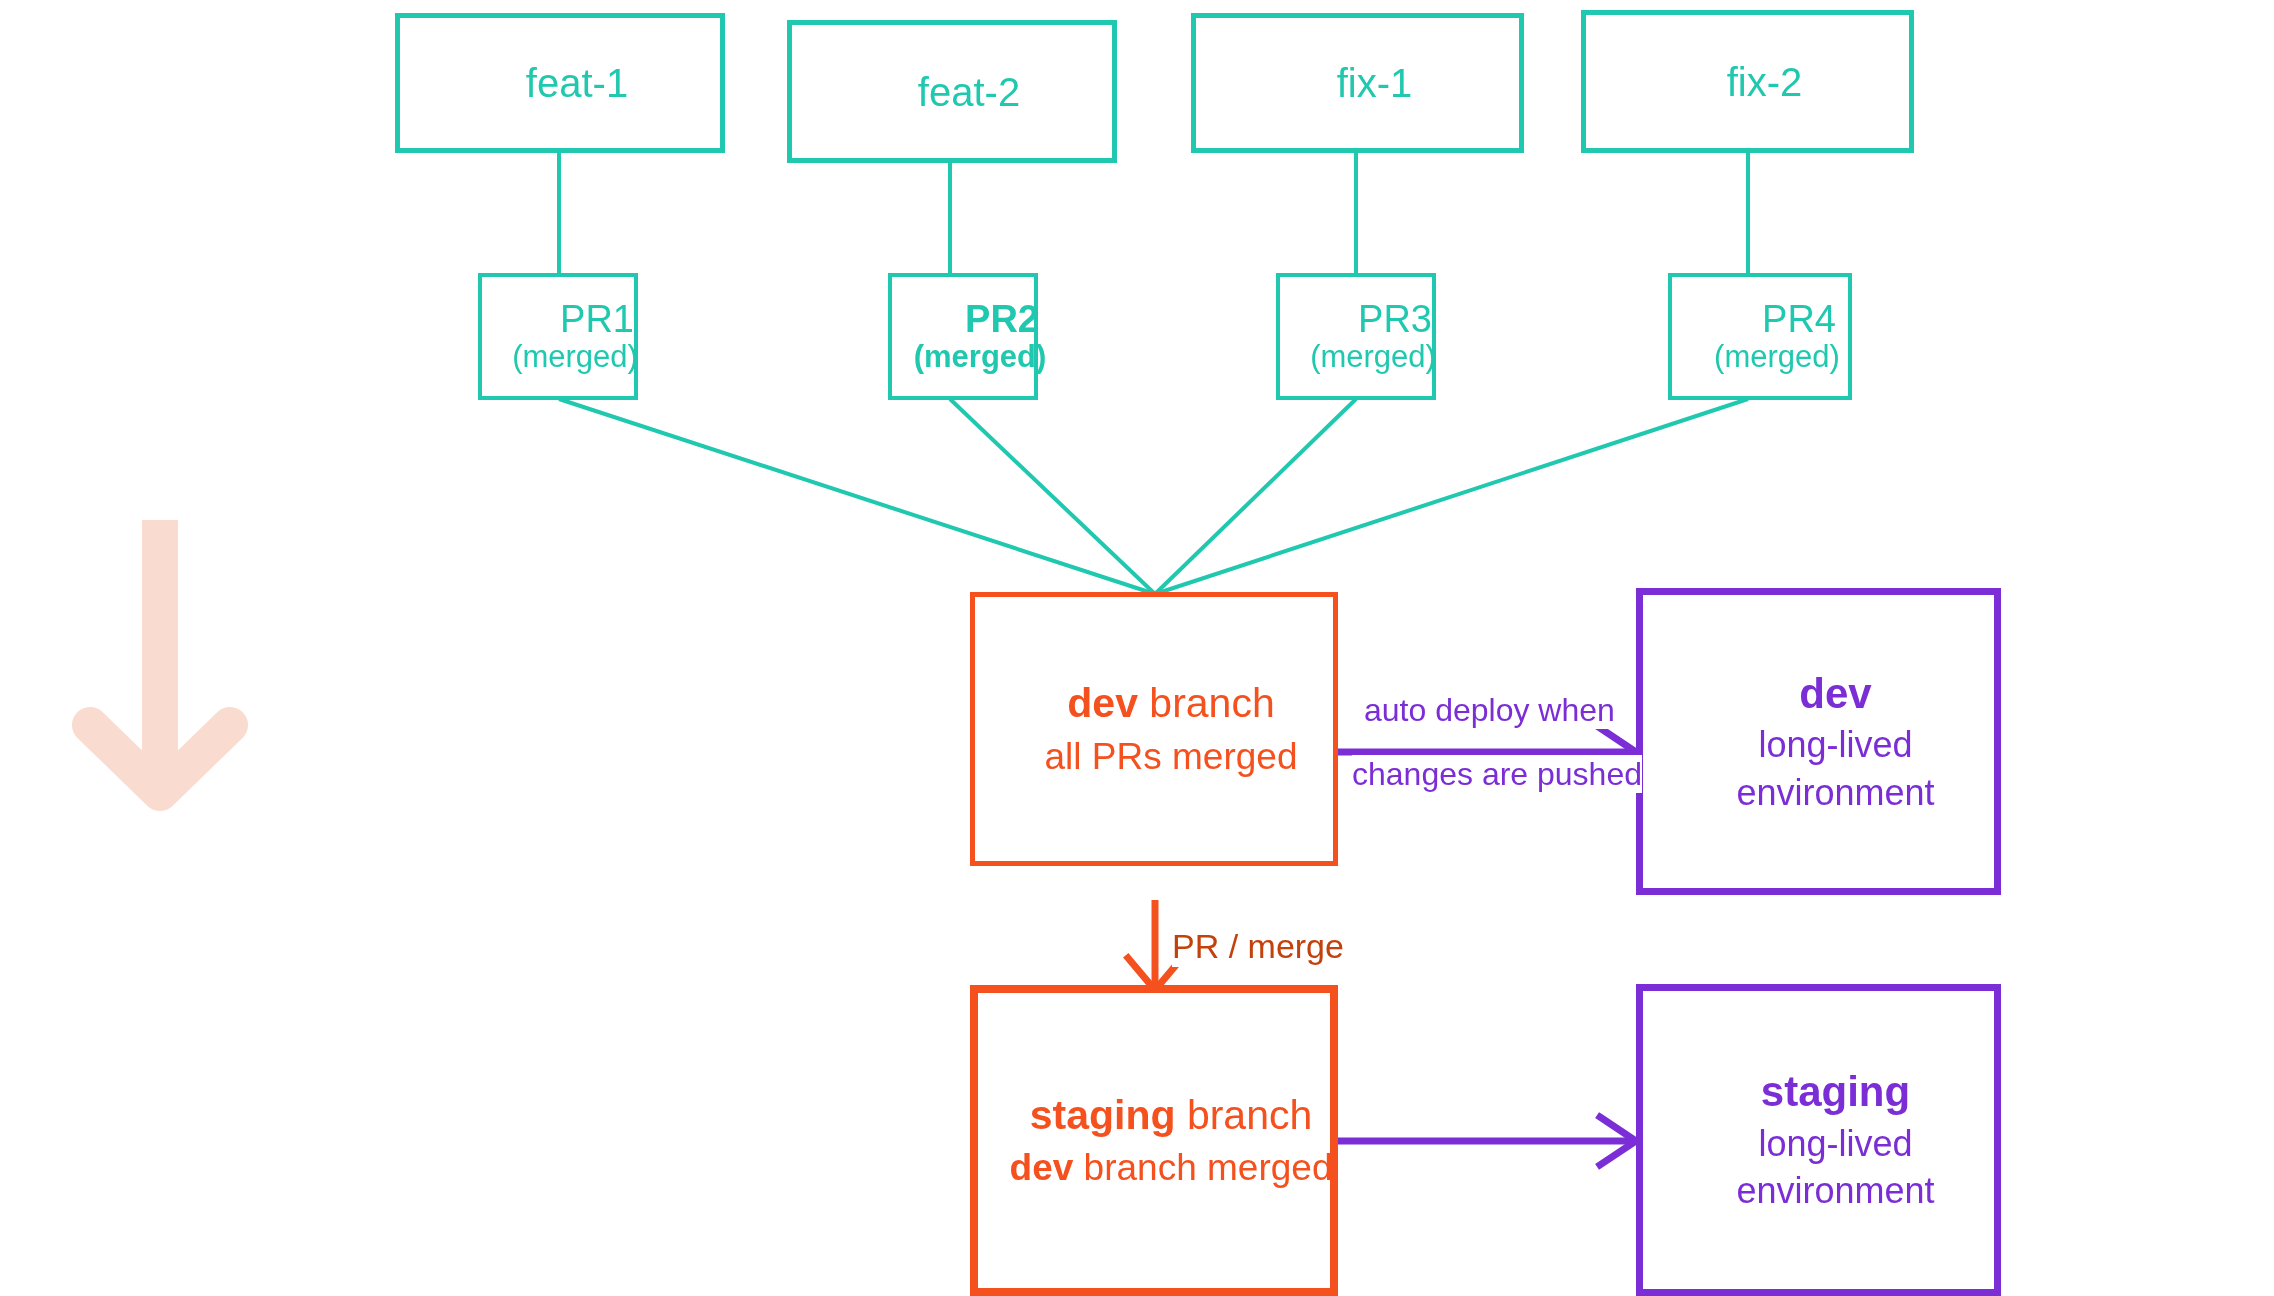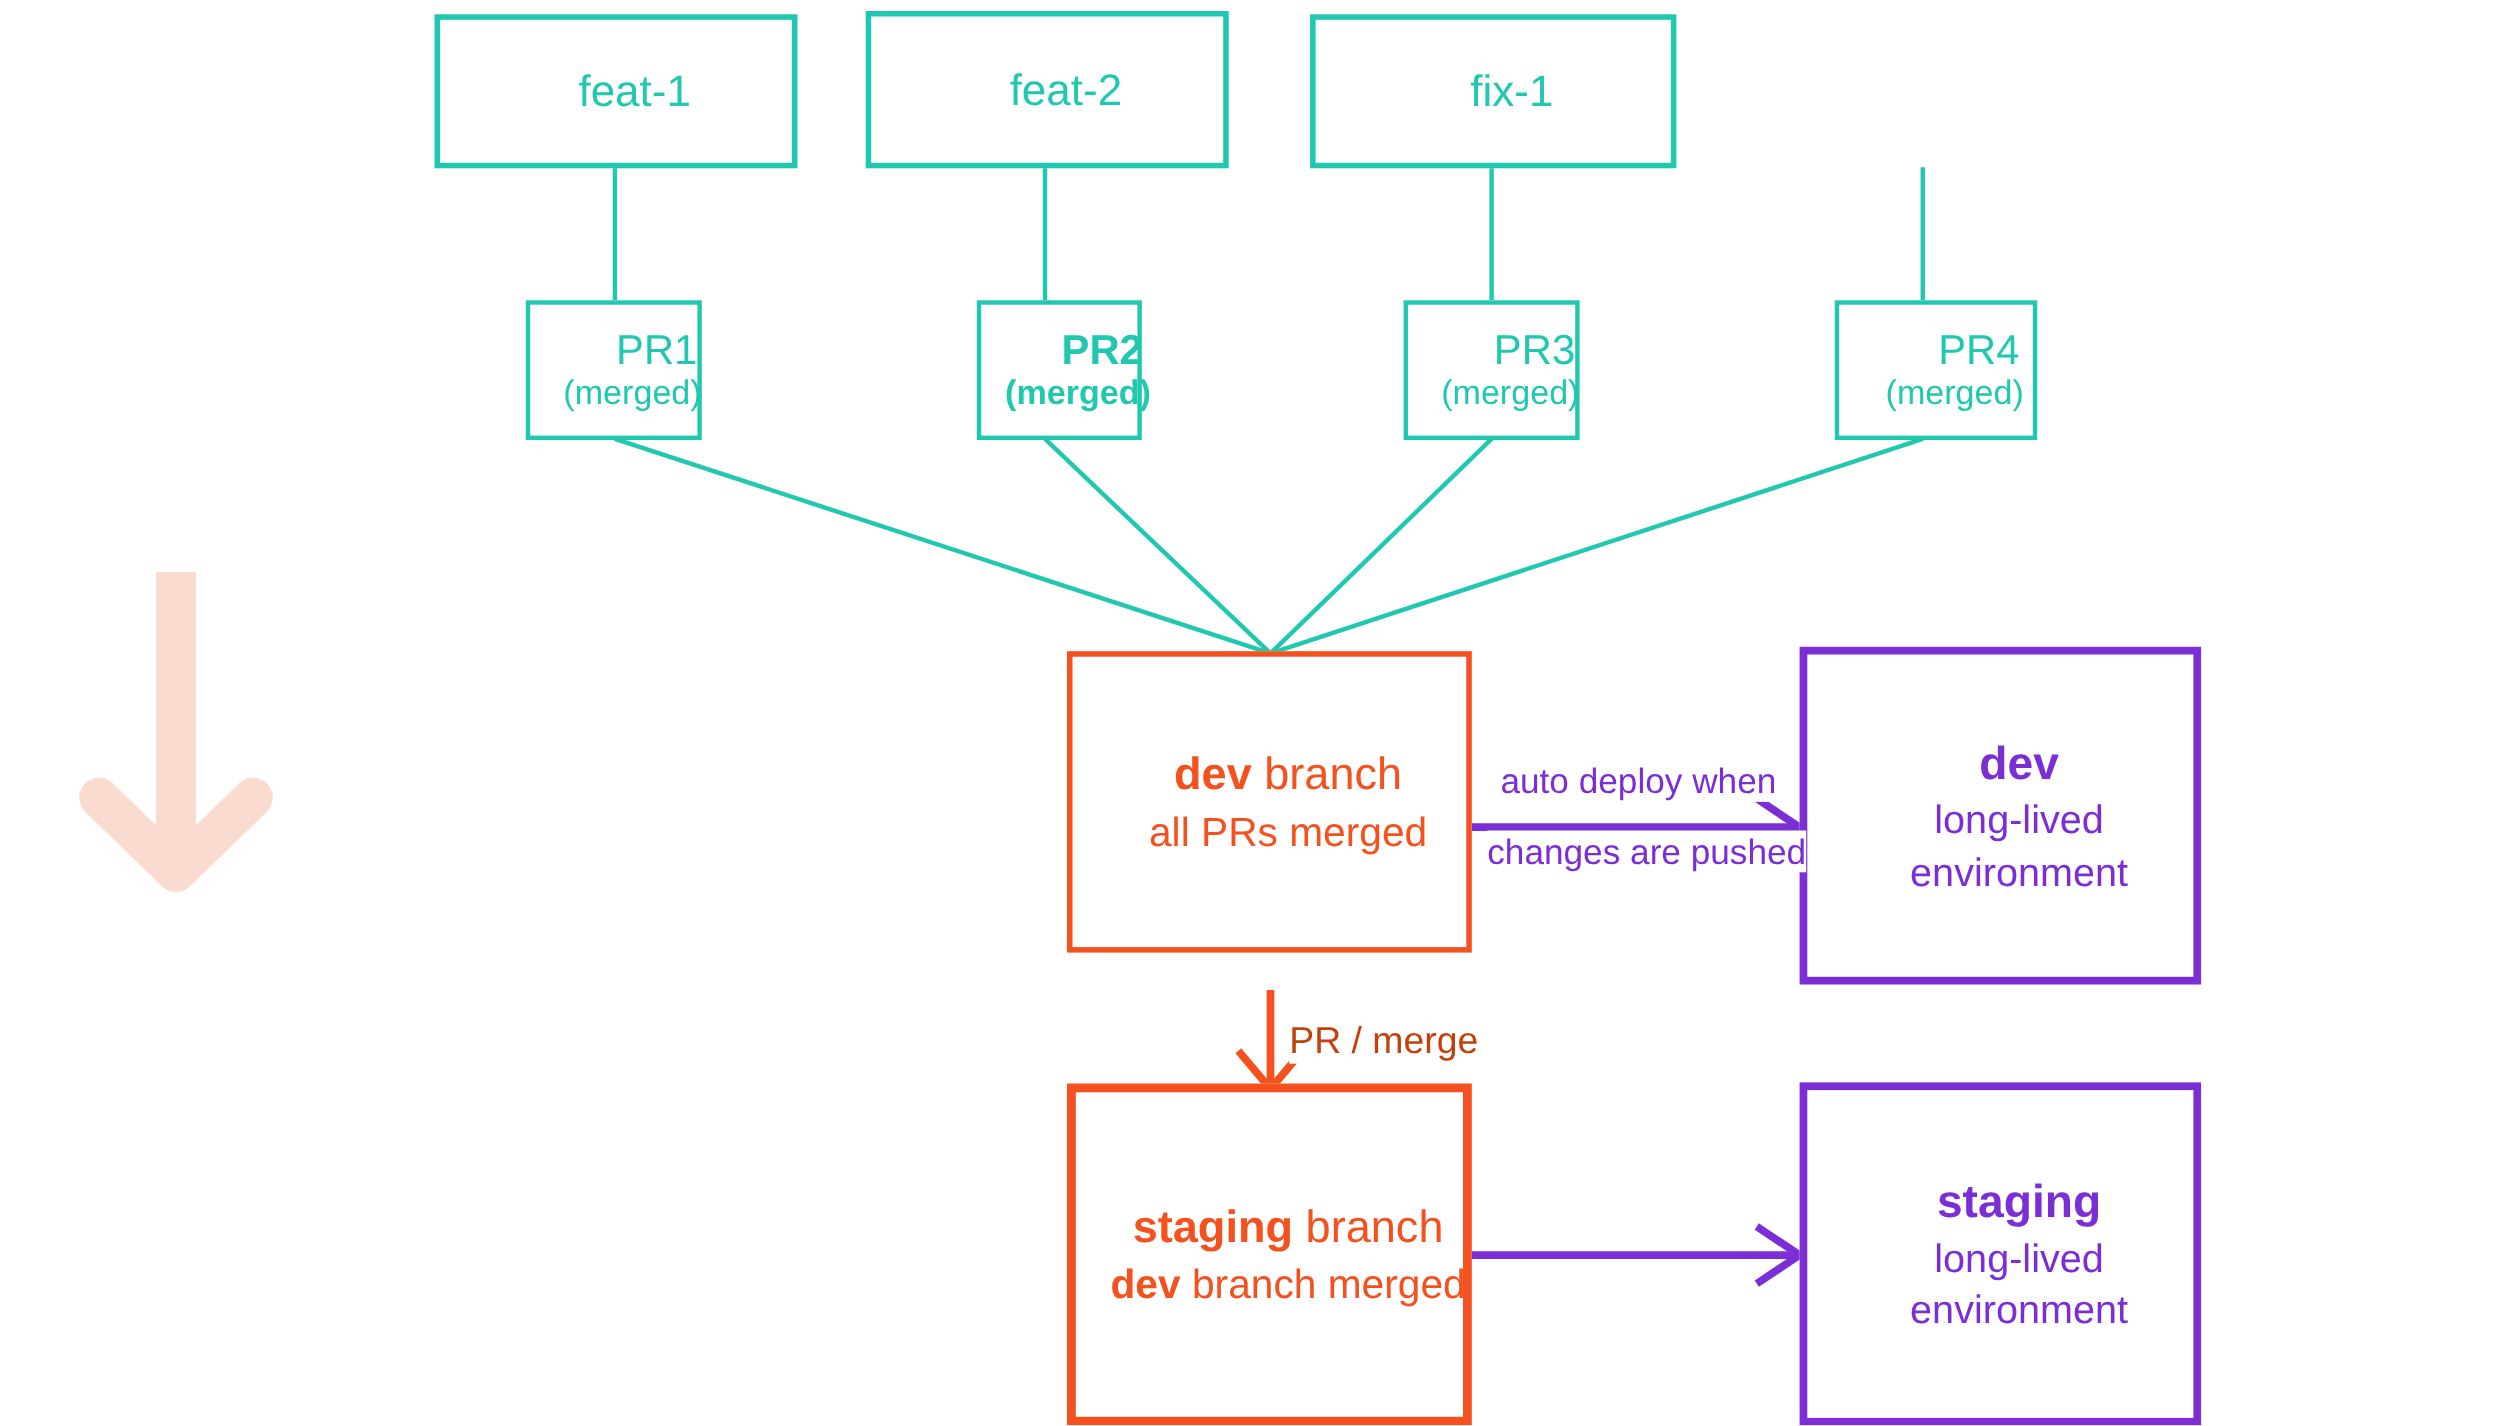--- a/index.html
+++ b/index.html
@@ -123,28 +123,31 @@
     <g>
       <line x1="1338" y1="1141" x2="1630" y2="1141" stroke="#7b2ed6" stroke-width="7"></line>
       <path d="M 1600 1117 L 1636 1141 L 1600 1165" fill="none" stroke="#7b2ed6" stroke-width="7" stroke-linecap="square" stroke-linejoin="miter"></path>
     </g>
   </svg>
 
   <div class="node branch-node" style="left:395px; top:13px; width:330px; height:140px;">
     <span>feat-1</span>
   </div>
 
-  <div class="node branch-node" style="left:787px; top:10px; width:330px; height:143px;">
+  <div class="node branch-node" style="left:787px; top:20px; width:330px; height:143px;">
     <span>feat-2</span>
   </div>
 
   <div class="node branch-node" style="left:1191px; top:13px; width:333px; height:140px;">
     <span>fix-1</span>
   </div>
 
+  <div class="node branch-node" style="left:1581px; top:10px; width:333px; height:143px;">
+    <span>fix-2</span>
+  </div>
 
   <div class="node pr-node" style="left:478px; top:273px; width:160px; height:127px;">
     <span class="pr-title">PR1</span>
     <span class="pr-sub">(merged)</span>
   </div>
 
   <div class="node pr-node" style="left:888px; top:273px; width:150px; height:127px;font-weight:bold;">
     <span class="pr-title">PR2</span>
     <span class="pr-sub">(merged)</span>
   </div>

